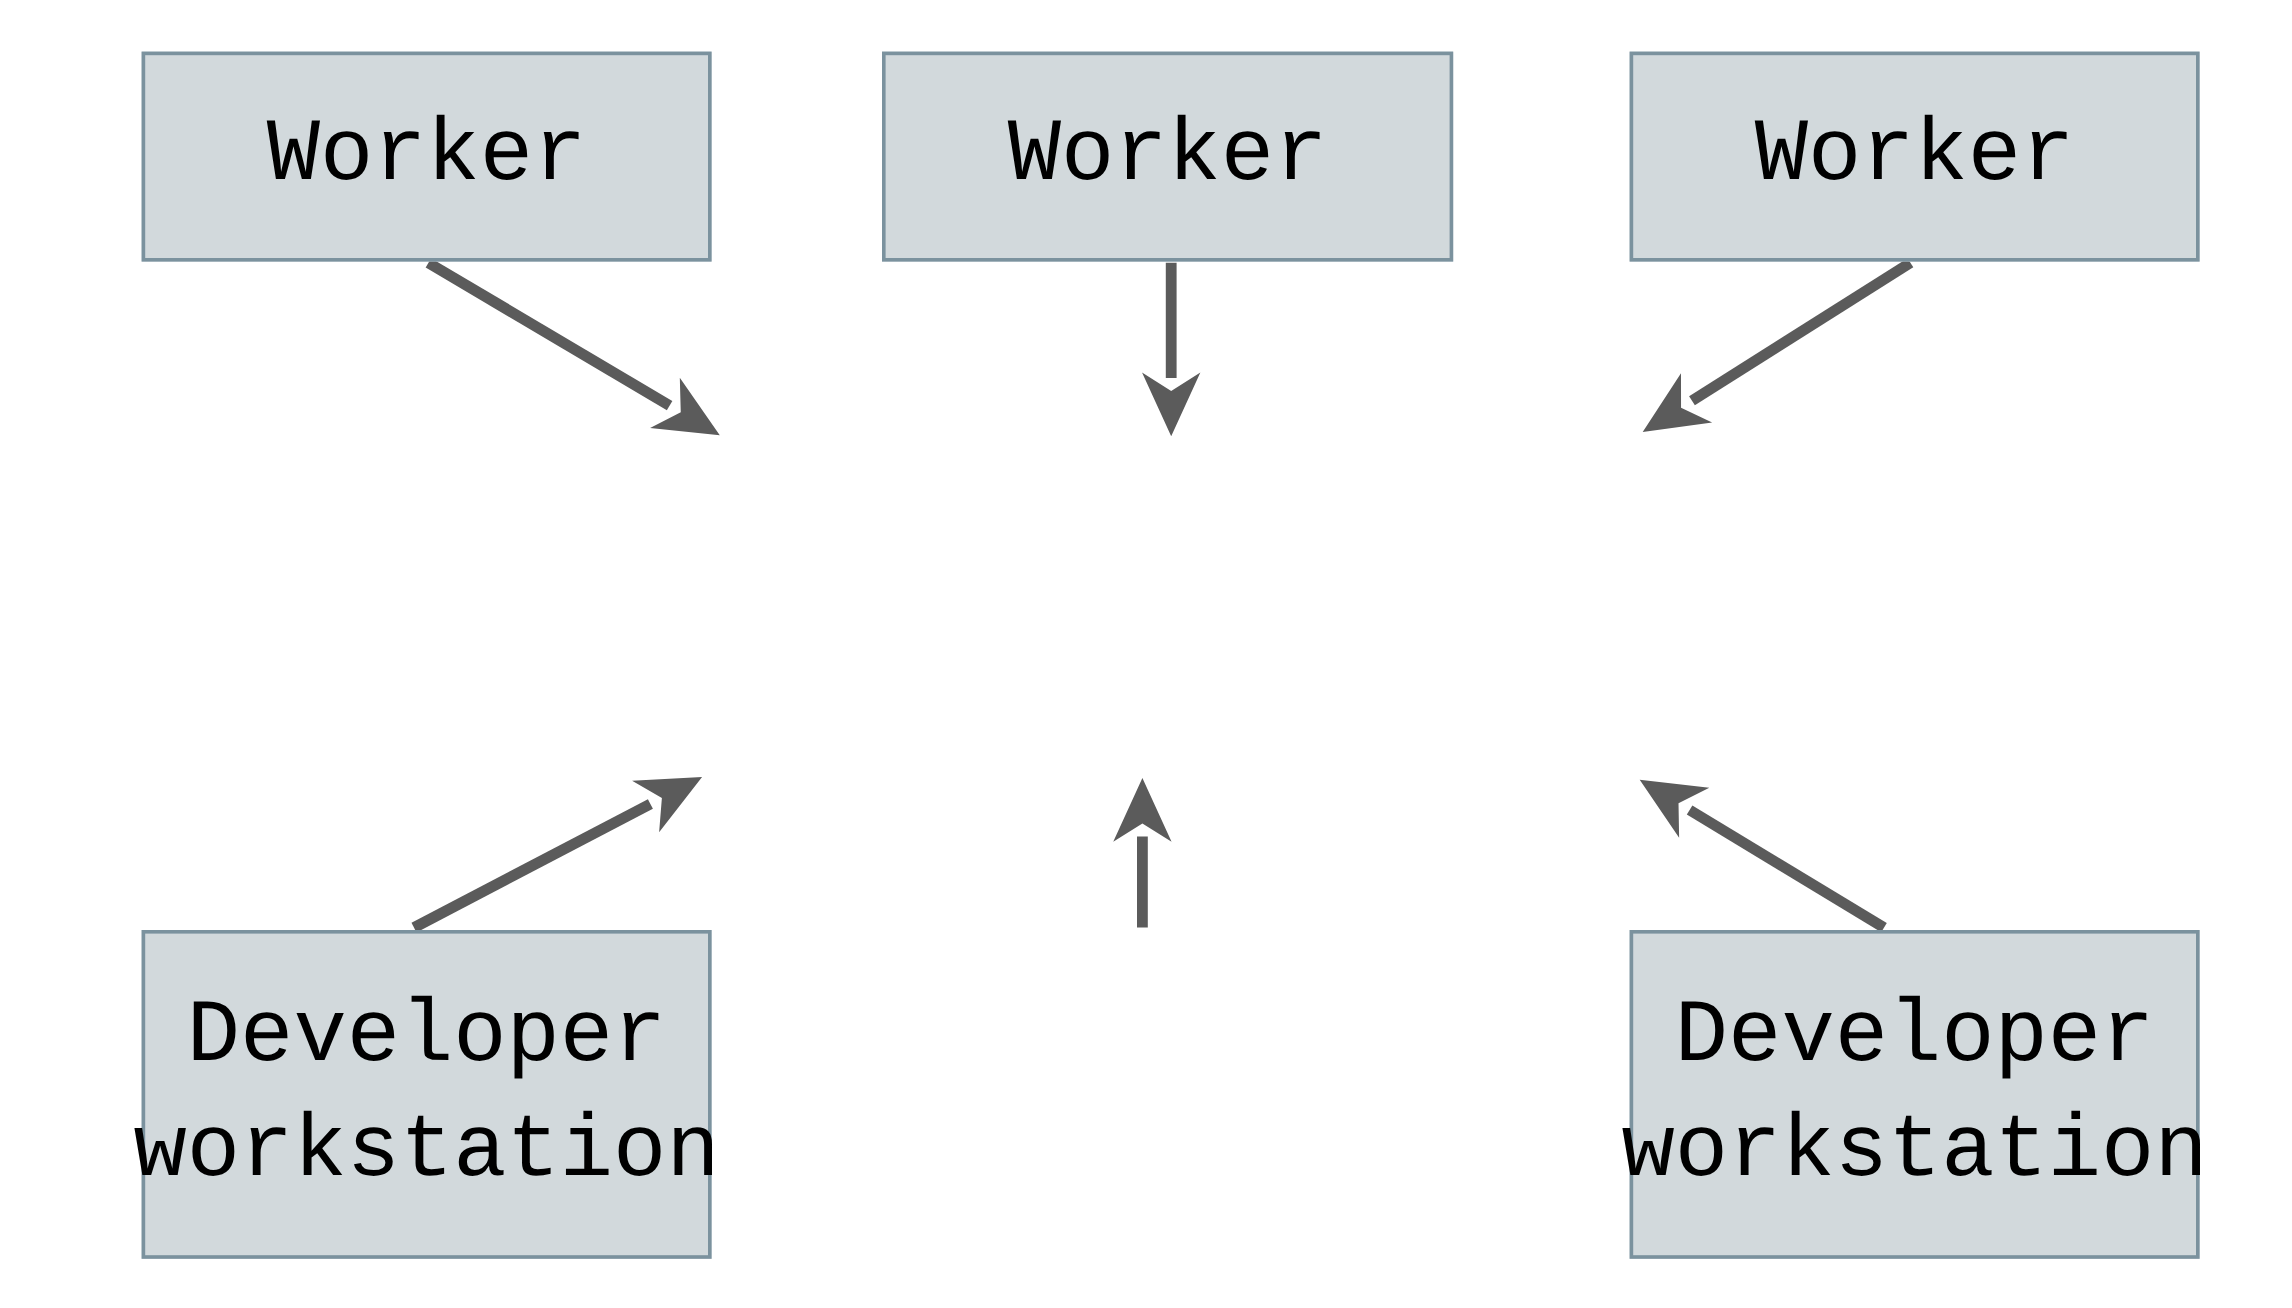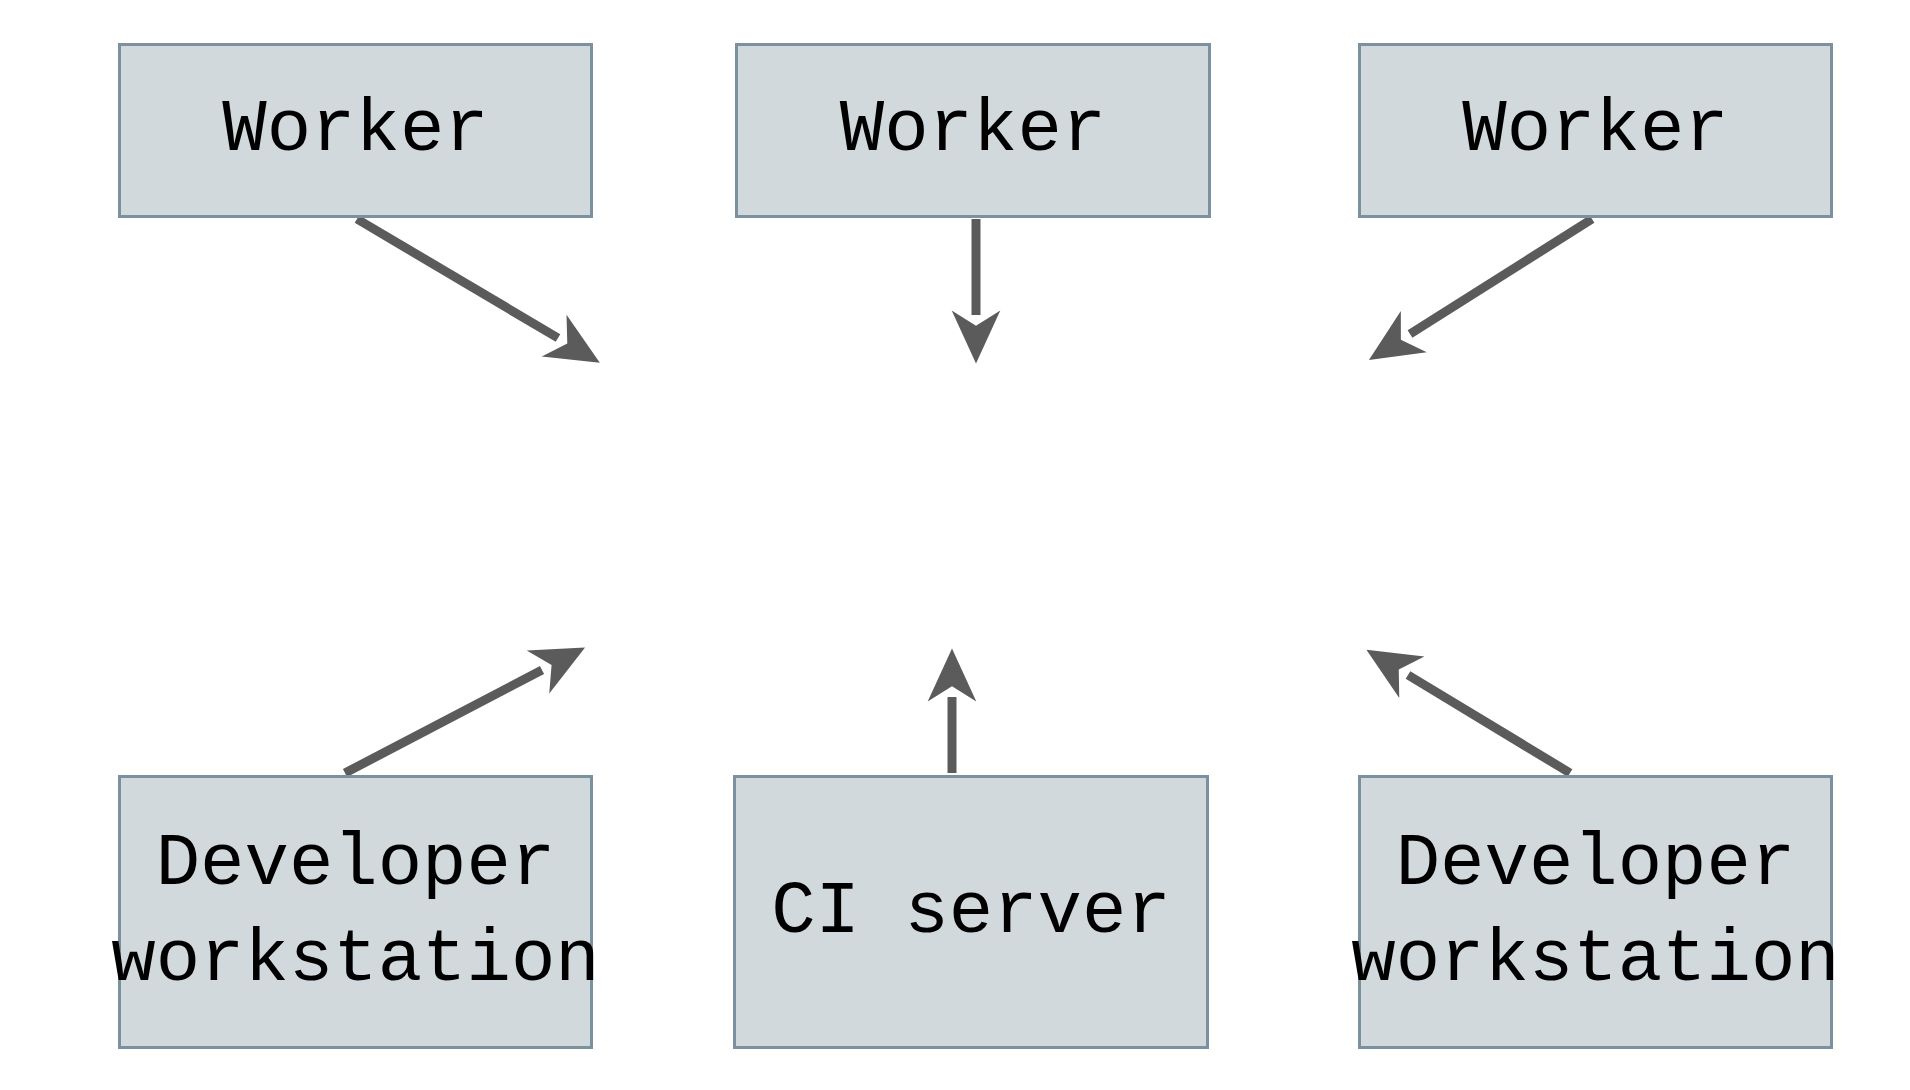--- a/index.html
+++ b/index.html
@@ -88,21 +88,18 @@
 
   <div class="node node-worker-3">
     <span>Worker</span>
   </div>
 
 
   <div class="node node-dev-workstation-1">
     <span>Developer workstation</span>
   </div>
 
-  <div class="node node-ci-server">
-    <span>CI server</span>
-  </div>
 
   <div class="node node-dev-workstation-2">
     <span>Developer workstation</span>
   </div>
 
 </div>
 
 </body></html>

